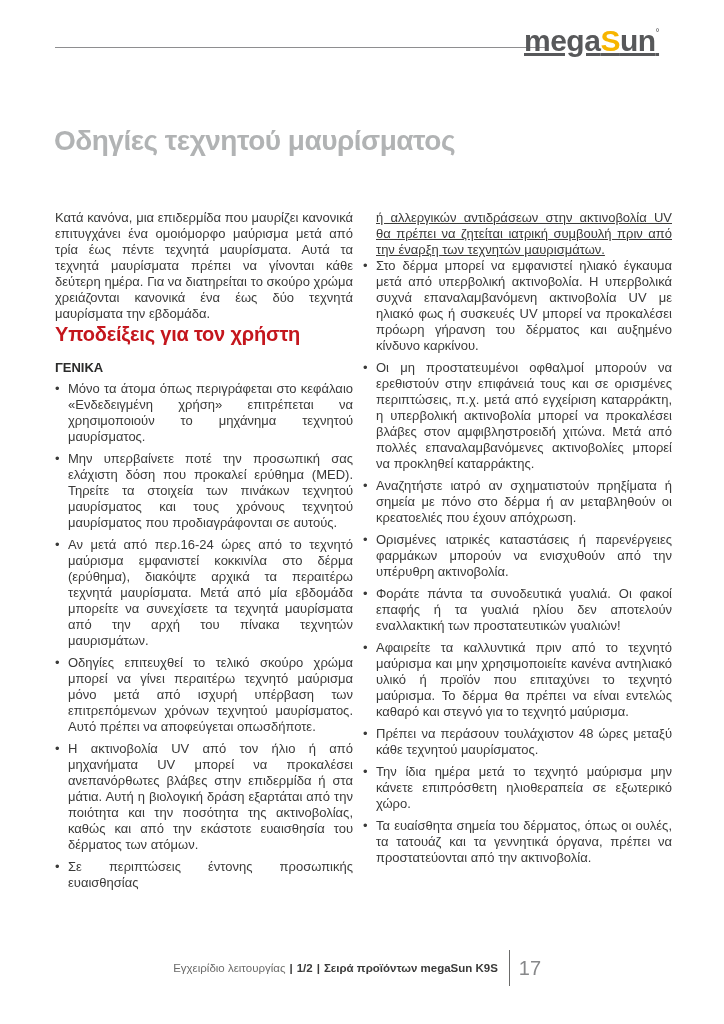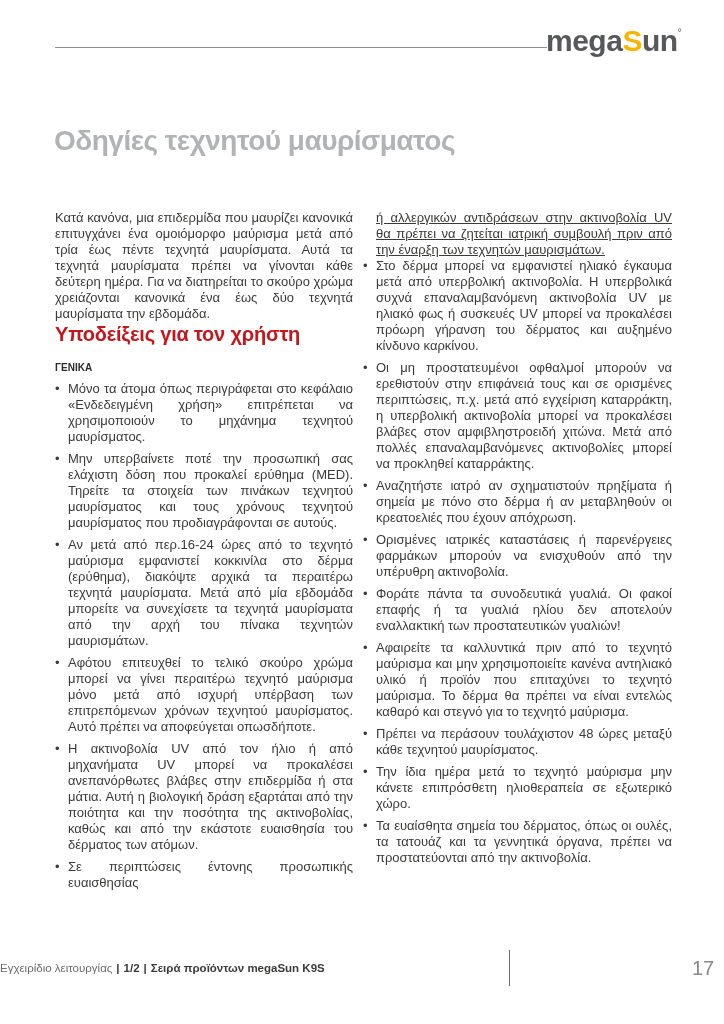--- a/index.html
+++ b/index.html
@@ -2,39 +2,39 @@
 <html lang="el"><head>
 <meta charset="utf-8">
 <style>
   html, body { margin:0; padding:0; }
   body {
     width:724px; height:1024px; position:relative; overflow:hidden;
     background:#ffffff; color:#3a3a39;
     font-family:"Liberation Sans","DejaVu Sans",sans-serif;
   }
   .header-rule { position:absolute; left:55px; top:47px; width:492px; height:1px; background:#8e8e90; }
-  .logo { position:absolute; left:546px; top:24px; font-size:30px; font-weight:bold; color:#57585a; letter-spacing:-0.5px; white-space:nowrap; }
+  .logo { position:absolute; left:524px; top:24px; font-size:30px; font-weight:bold; color:#57585a; letter-spacing:-0.5px; white-space:nowrap;text-decoration:underline; }
   .logo .accent { color:#f7b500; }
   .logo .mark { font-size:10px; vertical-align:15px; font-weight:normal; }
   .page-title { position:absolute; left:54px; top:99px; font-size:28px; line-height:46px; font-weight:bold; color:#b1b3b4; letter-spacing:-0.5px; white-space:nowrap; }
 
   .column { position:absolute; top:210px; font-size:13px; line-height:16px; text-align:justify; }
   .col-left { left:55px; width:298px; }
   .col-right { left:363px; width:309px; }
   .column p { margin:0; }
   .intro { margin-bottom:17px; }
   .red-heading { font-size:20px; line-height:24px; font-weight:bold; color:#c4161d; margin:0 0 2px 0; letter-spacing:-0.2px; }
-  .sub-heading { font-size:10px; font-weight:bold; color:#2b2b2a; margin:14px 0 5px 0; text-align:left; }
+  .sub-heading { font-size:13px; font-weight:bold; color:#2b2b2a; margin:14px 0 5px 0; text-align:left; }
   ul.bullets { list-style:none; margin:0; padding:0; }
   ul.bullets li { position:relative; padding-left:13px; margin-bottom:6px; }
   ul.bullets li::before { content:"\2022"; position:absolute; left:0; top:0; }
   .continuation { padding-left:13px; margin-bottom:6px;text-decoration:underline; }
   .col-right .sub-heading { margin-top:17px; }
 
-  .footer { position:absolute; top:948px; left:0; width:716px; height:40px; display:flex; justify-content:space-between; align-items:center; }
+  .footer { position:absolute; top:948px; left:0; width:716px; height:40px; display:flex; justify-content:center; align-items:center; }
   .footer-text { font-size:11.5px; color:#6b6b6a; white-space:nowrap; }
   .footer-text .bold { font-weight:bold; color:#3a3a39; }
   .footer-sep { font-weight:bold; color:#3a3a39; margin:0 4px; }
   .footer-divider { width:1px; height:36px; background:#6b6b6a; margin:0 9px 0 11px; }
   .page-number { font-size:20px; color:#87888a; min-width:24px; }
 </style>
 </head>
 <body>
 
 <div class="header-rule"></div>
@@ -46,21 +46,21 @@
 <h1 class="page-title">Οδηγίες τεχνητού μαυρίσματος</h1>
 
 <div class="column col-left">
   <p class="intro">Κατά κανόνα, μια επιδερμίδα που μαυρίζει κανονικά επιτυγχάνει ένα ομοιόμορφο μαύρισμα μετά από τρία έως πέντε τεχνητά μαυρίσματα. Αυτά τα τεχνητά μαυρίσματα πρέπει να γίνονται κάθε δεύτερη ημέρα. Για να διατηρείται το σκούρο χρώμα χρειάζονται κανονικά ένα έως δύο τεχνητά μαυρίσματα την εβδομάδα.</p>
   <h2 class="red-heading">Υποδείξεις για τον χρήστη</h2>
   <h3 class="sub-heading">ΓΕΝΙΚΑ</h3>
   <ul class="bullets">
     <li>Μόνο τα άτομα όπως περιγράφεται στο κεφάλαιο «Ενδεδειγμένη χρήση» επιτρέπεται να χρησιμοποιούν το μηχάνημα τεχνητού μαυρίσματος.</li>
     <li>Μην υπερβαίνετε ποτέ την προσωπική σας ελάχιστη δόση που προκαλεί ερύθημα (MED). Τηρείτε τα στοιχεία των πινάκων τεχνητού μαυρίσματος και τους χρόνους τεχνητού μαυρίσματος που προδιαγράφονται σε αυτούς.</li>
     <li>Αν μετά από περ.16-24 ώρες από το τεχνητό μαύρισμα εμφανιστεί κοκκινίλα στο δέρμα (ερύθημα), διακόψτε αρχικά τα περαιτέρω τεχνητά μαυρίσματα. Μετά από μία εβδομάδα μπορείτε να συνεχίσετε τα τεχνητά μαυρίσματα από την αρχή του πίνακα τεχνητών μαυρισμάτων.</li>
-    <li>Αφότου επιτευχθεί το τελικό σκούρο χρώμα μπορεί να γίνει περαιτέρω τεχνητό μαύρισμα μόνο μετά από ισχυρή υπέρβαση των επιτρεπόμενων χρόνων τεχνητού μαυρίσματος. Αυτό πρέπει να αποφεύγεται οπωσδήποτε.</li>
+    <li>Οδηγίες επιτευχθεί το τελικό σκούρο χρώμα μπορεί να γίνει περαιτέρω τεχνητό μαύρισμα μόνο μετά από ισχυρή υπέρβαση των επιτρεπόμενων χρόνων τεχνητού μαυρίσματος. Αυτό πρέπει να αποφεύγεται οπωσδήποτε.</li>
     <li>Η ακτινοβολία UV από τον ήλιο ή από μηχανήματα UV μπορεί να προκαλέσει ανεπανόρθωτες βλάβες στην επιδερμίδα ή στα μάτια. Αυτή η βιολογική δράση εξαρτάται από την ποιότητα και την ποσότητα της ακτινοβολίας, καθώς και από την εκάστοτε ευαισθησία του δέρματος των ατόμων.</li>
     <li>Σε περιπτώσεις έντονης προσωπικής ευαισθησίας</li>
   </ul>
 </div>
 
 <div class="column col-right">
   <p class="continuation">ή αλλεργικών αντιδράσεων στην ακτινοβολία UV θα πρέπει να ζητείται ιατρική συμβουλή πριν από την έναρξη των τεχνητών μαυρισμάτων.</p>
   <ul class="bullets">
     <li>Στο δέρμα μπορεί να εμφανιστεί ηλιακό έγκαυμα μετά από υπερβολική ακτινοβολία. Η υπερβολικά συχνά επαναλαμβανόμενη ακτινοβολία UV με ηλιακό φως ή συσκευές UV μπορεί να προκαλέσει πρόωρη γήρανση του δέρματος και αυξημένο κίνδυνο καρκίνου.</li>
     <li>Οι μη προστατευμένοι οφθαλμοί μπορούν να ερεθιστούν στην επιφάνειά τους και σε ορισμένες περιπτώσεις, π.χ. μετά από εγχείριση καταρράκτη, η υπερβολική ακτινοβολία μπορεί να προκαλέσει βλάβες στον αμφιβληστροειδή χιτώνα. Μετά από πολλές επαναλαμβανόμενες ακτινοβολίες μπορεί να προκληθεί καταρράκτης.</li>

